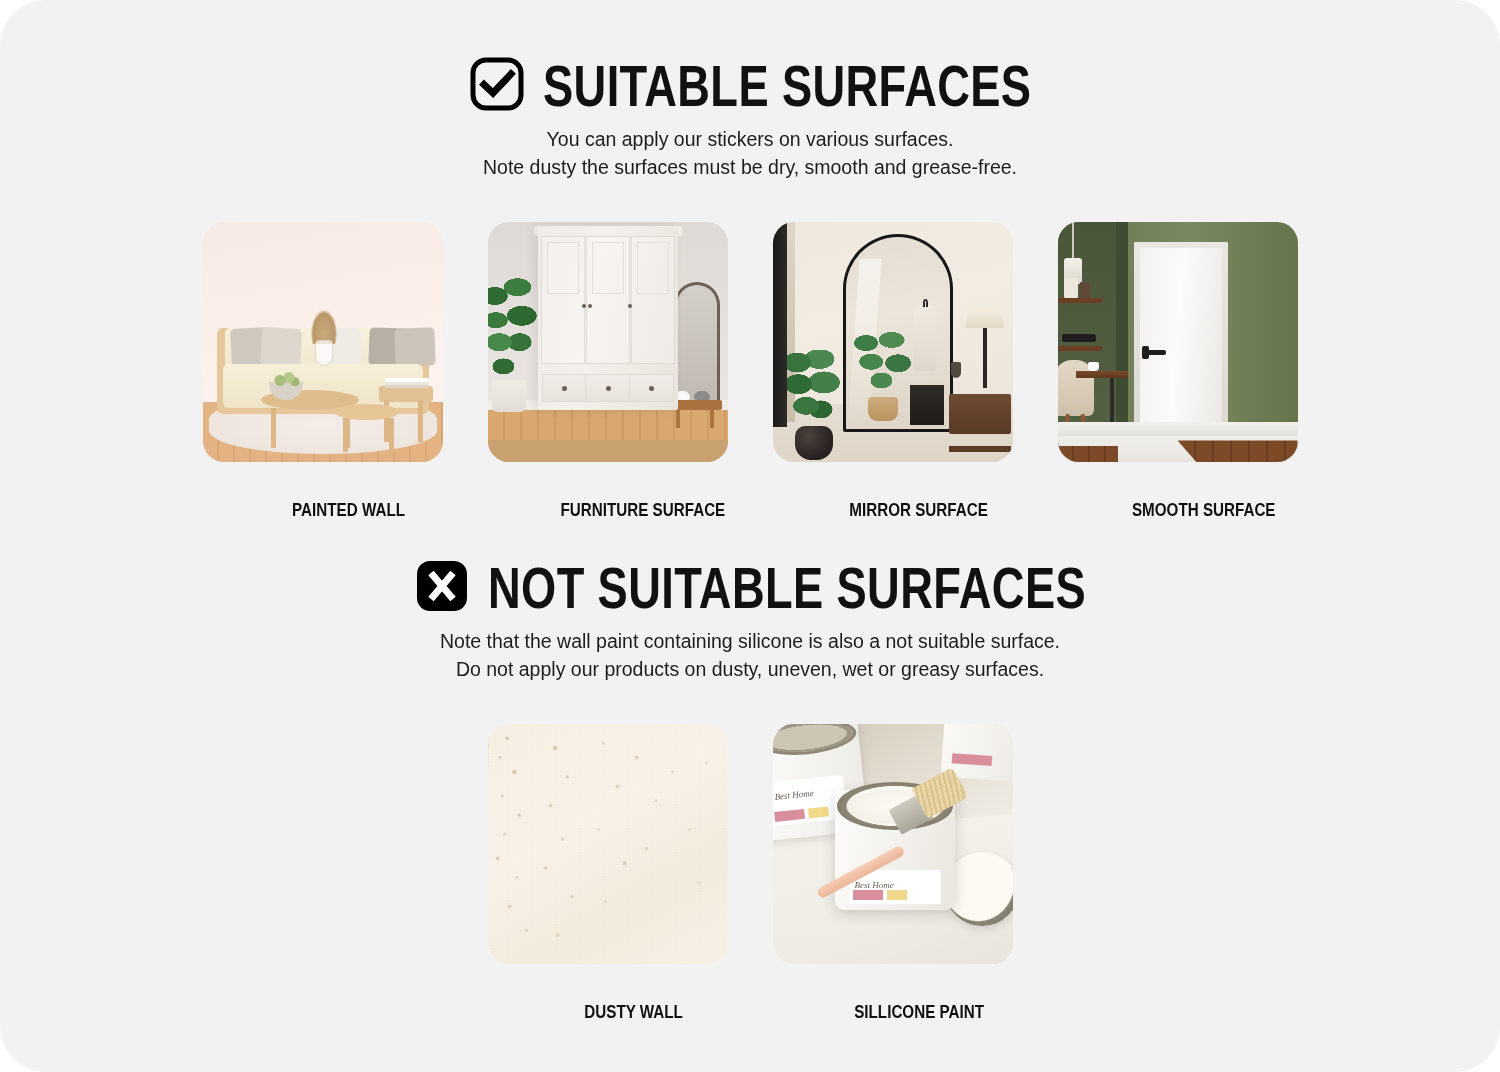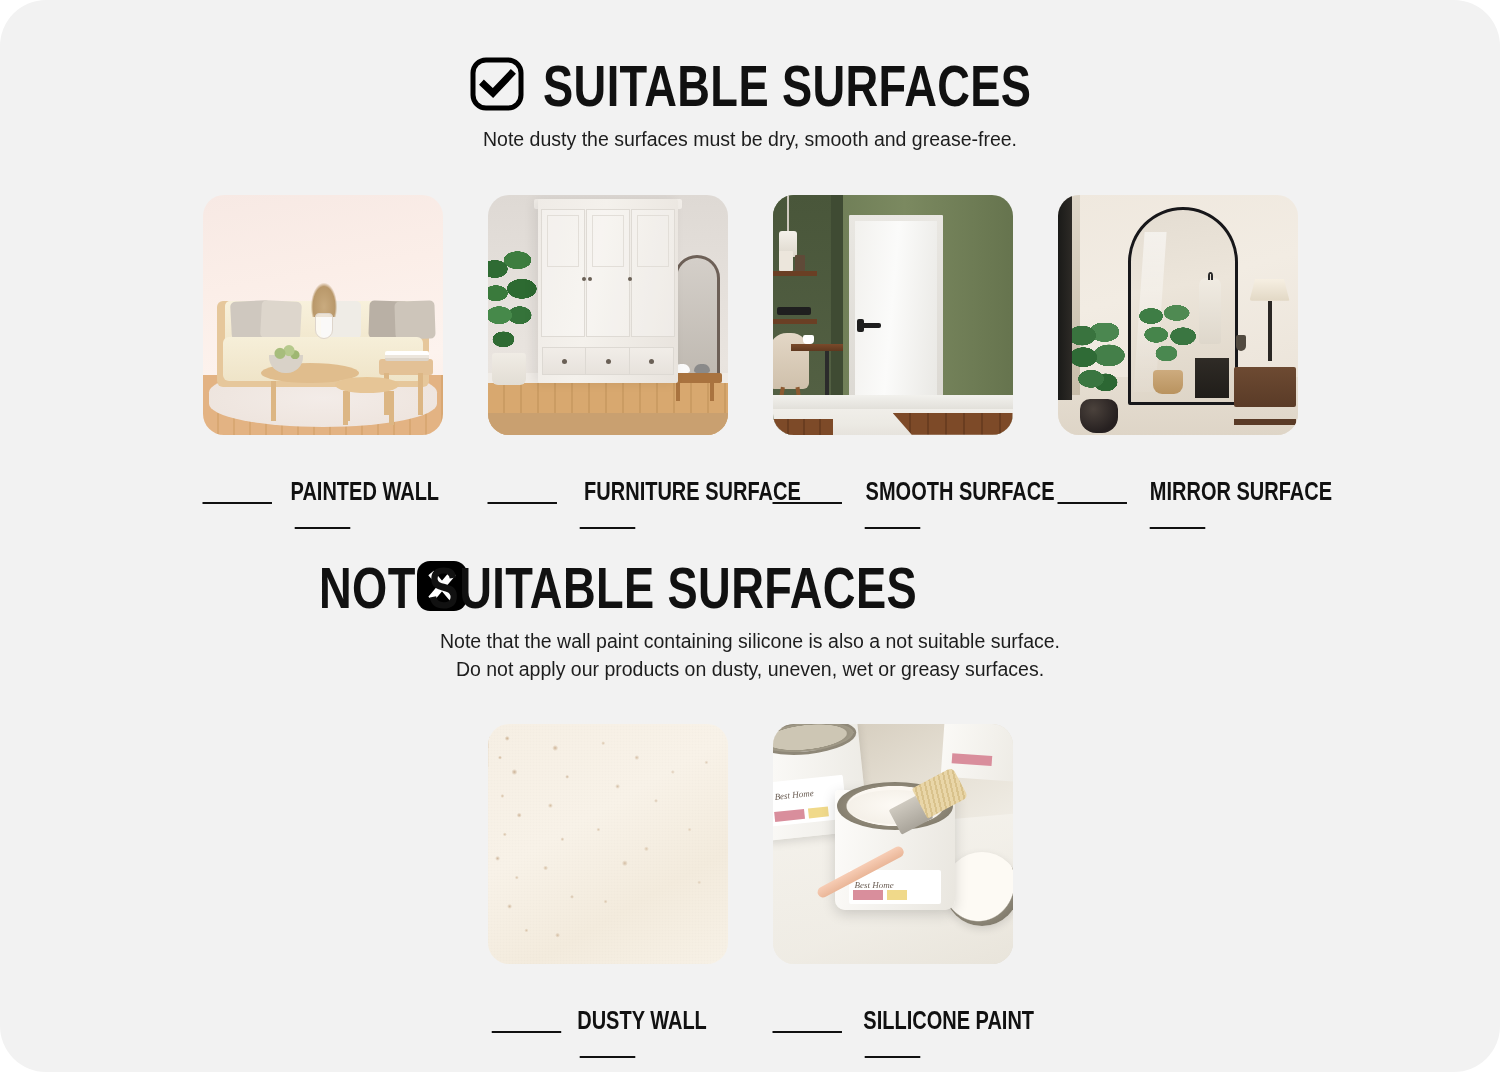--- a/index.html
+++ b/index.html
@@ -71,25 +71,24 @@
     height: 240px;
     border-radius: 21px;
     overflow: hidden;
     background: #ddd;
   }
 
   .card-label {
     margin-top: 19px;
     text-align: center;
     font-weight: 700;
-    font-size: 25px;
+    font-size: 19px;
     color: #111111;
     line-height: 1;
     white-space: pre;
-    text-decoration: underline;
   }
   .card-label > span {
     display: inline-block;
     transform: scaleX(0.8);
     transform-origin: center;
   }
 
   
   .t-painted { background: linear-gradient(170deg,#f7e9e4 0%,#fbeee8 35%,#fdf3ee 70%,#f9ece6 100%); }
   .pw-floor { position:absolute; left:0; bottom:0; width:100%; height:60px;
@@ -426,20 +425,21 @@
           <rect x="4" y="4" width="48" height="48" rx="13" ry="13" fill="none" stroke="#000000" stroke-width="5"></rect>
           <path d="M15 28.5 L24 37 L42 18" fill="none" stroke="#000000" stroke-width="7" stroke-linecap="square" stroke-linejoin="miter"></path>
         </svg>
       </span>
       <span class="title-wrap" style="width: 488.39px;">
         <span class="section-title" style="font-size:58px;">SUITABLE SURFACES</span>
       </span>
     </div>
 
     <div class="section-sub">
+      <span>You can apply our stickers on various surfaces.</span>
       <span>Note dusty the surfaces must be dry, smooth and grease-free.</span>
     </div>
 
     <div class="grid" style="margin-top:41px;">
 
       <div class="card">
         <div class="thumb t-painted">
           <div class="pw-floor"></div>
           <div class="pw-rug"></div>
           <div class="pw-sofa-frame"></div>
@@ -496,20 +496,46 @@
               <div class="fu-dr"></div>
             </div>
           </div>
         </div>
         <div class="card-label">
           <span>FURNITURE SURFACE</span>
         </div>
       </div>
 
       <div class="card">
+        <div class="thumb t-mirror">
+          <div class="mi-floor"></div>
+          <div class="mi-leftframe"></div>
+          <div class="mi-leftglass"></div>
+          <div class="mi-arch">
+            <div class="mi-shine"></div>
+            <div class="mi-robe"></div>
+            <div class="mi-hook"></div>
+            <div class="mi-mplant"></div>
+            <div class="mi-mpot"></div>
+            <div class="mi-cab"></div>
+          </div>
+          <div class="mi-plant"></div>
+          <div class="mi-pot"></div>
+          <div class="mi-console"></div>
+          <div class="mi-console2"></div>
+          <div class="mi-lamppost"></div>
+          <div class="mi-lampshade"></div>
+          <div class="mi-vase"></div>
+        </div>
+        <div class="card-label">
+          <span>MIRROR SURFACE</span>
+        </div>
+      </div>
+
+      <div class="card">
         <div class="thumb t-smooth">
           <div class="sm-leftwall"></div>
           <div class="sm-recess"></div>
           <div class="sm-pend"></div>
           <div class="sm-pendlamp"></div>
           <div class="sm-shelf" style="top:76px;"></div>
           <div class="sm-book" style="left:6px; top:56px;"></div>
           <div class="sm-book" style="left:22px; top:60px; width:10px;height:16px;background:#5f4a38;"></div>
           <div class="sm-shelf" style="top:124px;"></div>
           <div class="sm-book" style="left:4px; top:112px; width:34px;height:8px;background:#1f1f1f;border-radius:2px;"></div>
@@ -526,59 +552,33 @@
           <div class="sm-skirt"></div>
           <div class="sm-floor"></div>
           <div class="sm-woodfloor"></div>
           <div class="sm-woodl"></div>
         </div>
         <div class="card-label">
           <span>SMOOTH SURFACE</span>
         </div>
       </div>
 
-      <div class="card">
-        <div class="thumb t-mirror">
-          <div class="mi-floor"></div>
-          <div class="mi-leftframe"></div>
-          <div class="mi-leftglass"></div>
-          <div class="mi-arch">
-            <div class="mi-shine"></div>
-            <div class="mi-robe"></div>
-            <div class="mi-hook"></div>
-            <div class="mi-mplant"></div>
-            <div class="mi-mpot"></div>
-            <div class="mi-cab"></div>
-          </div>
-          <div class="mi-plant"></div>
-          <div class="mi-pot"></div>
-          <div class="mi-console"></div>
-          <div class="mi-console2"></div>
-          <div class="mi-lamppost"></div>
-          <div class="mi-lampshade"></div>
-          <div class="mi-vase"></div>
-        </div>
-        <div class="card-label">
-          <span>MIRROR SURFACE</span>
-        </div>
-      </div>
-
     </div>
   </div>
 
   <div class="section" style="position:absolute; left:0; top:558px; width:100%;">
 
     <div class="section-head">
       <span class="head-icon">
         <svg width="56" height="56" viewBox="0 0 56 56">
           <rect x="3" y="3" width="50" height="50" rx="13" ry="13" fill="#000000"></rect>
           <path d="M17 15 L39 41 M39 15 L17 41" stroke="#ffffff" stroke-width="7" stroke-linecap="butt"></path>
         </svg>
       </span>
-      <span class="title-wrap" style="width: 598.016px; justify-content: flex-end;">
+      <span class="title-wrap" style="width: 598.016px;">
         <span class="section-title" style="font-size:58px;">NOT SUITABLE SURFACES</span>
       </span>
     </div>
 
     <div class="section-sub">
       <span>Note that the wall paint containing silicone is also a not suitable surface.</span>
       <span>Do not apply our products on dusty, uneven, wet or greasy surfaces.</span>
     </div>
 
     <div class="grid" style="margin-top:41px;">

